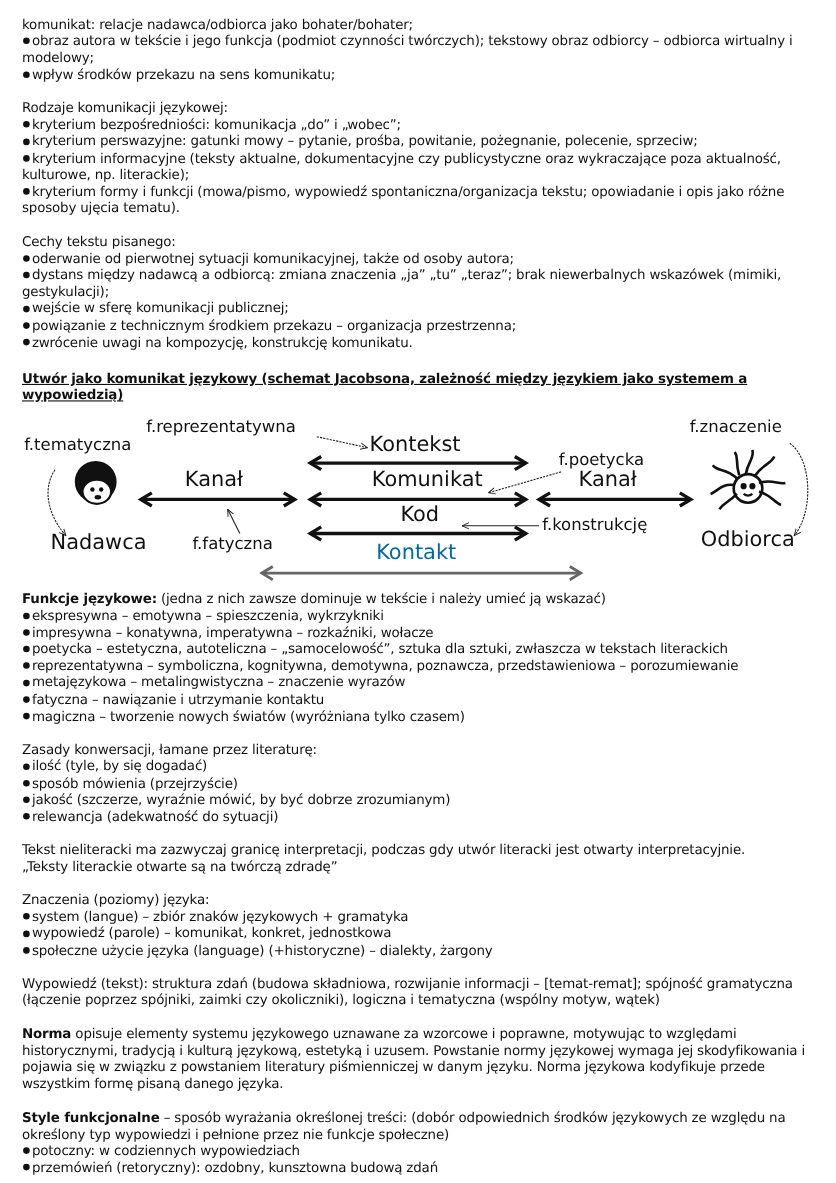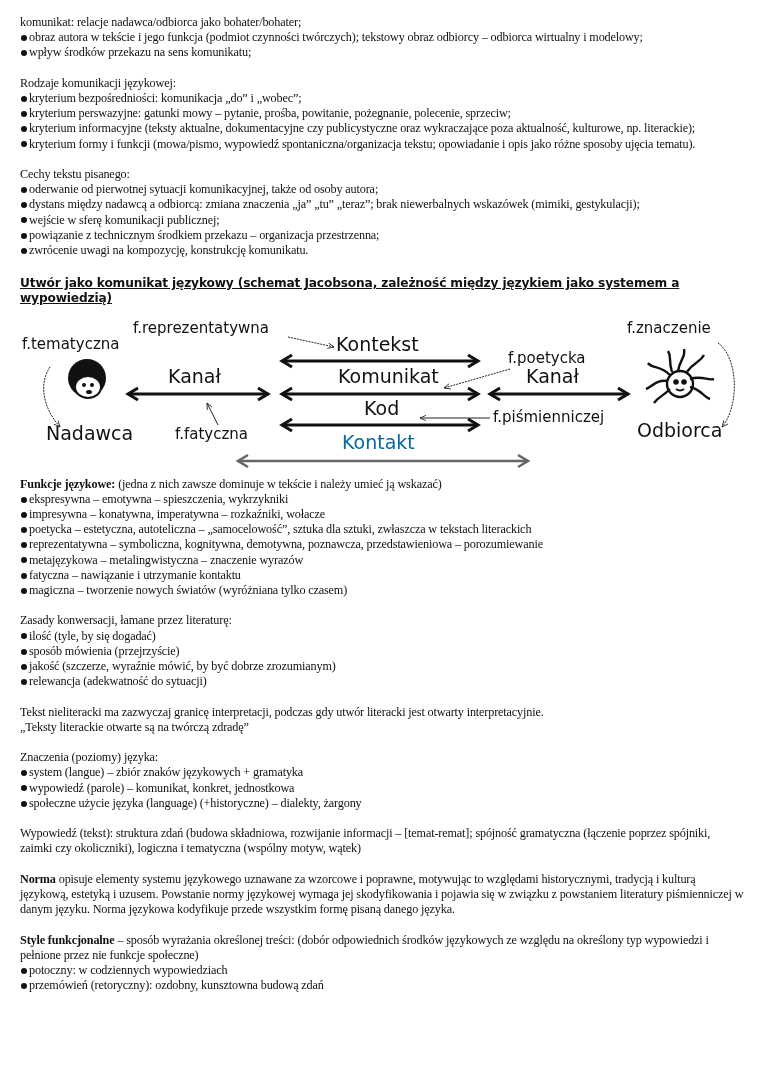--- a/index.html
+++ b/index.html
@@ -2,21 +2,21 @@
 <html><head>
 <meta charset="utf-8">
 <style>
   html, body { margin: 0; padding: 0; background: #ffffff; }
   body {
     width: 760px; height: 1075px; overflow: hidden; position: relative;
     font-family: "DejaVu Sans", sans-serif; font-size: 12.2px; color: #111;
     letter-spacing: -0.15px;
   }
   .page { position: absolute; left: 20px; top: 15px; width: 725px; line-height: 15.2px; }
-  .block { margin: 0 0 15.2px 0; font-family: Liberation Serif, serif; }
+  .block { margin: 0 0 15.2px 0; }
   .line { white-space: normal; }
   .bullet-item { position: relative; }
   .bullet-item .dot { display: inline-block; width: 6px; height: 6px; border-radius: 50%; background: #111; margin: 0 2px 1px 1px; vertical-align: middle; }
   b { font-weight: bold; }
   .heading { font-weight: bold; text-decoration: underline; margin-top: 18px; }
   .diagram { position: relative; width: 725px; height: 152px; margin: 10px 0 0 -20px; }
   .diagram svg { position: absolute; left: 0; top: 0; }
   .dlabel { position: absolute; font-family: "DejaVu Sans", sans-serif; color: #111; white-space: nowrap; letter-spacing: 0; }
   .big { font-size: 19px; }
   .small { font-size: 15px; }
@@ -125,21 +125,21 @@
       <path d="M490,101 L420,101" stroke="#222" stroke-width="1" fill="none" marker-end="url(#thin)"></path>
       <path d="M218,108 L207,86" stroke="#222" stroke-width="1" fill="none" marker-end="url(#thin)"></path>
       <path d="M50,50 C38,68 44,92 60,110" stroke="#222" stroke-width="1" stroke-dasharray="2,1" fill="none" marker-end="url(#thin)"></path>
       <path d="M718,26 C738,40 740,88 722,110" stroke="#222" stroke-width="1" stroke-dasharray="2,1" fill="none" marker-end="url(#thin)"></path>
     </svg>
 
     <span class="dlabel small" style="left:133px; top:4px;">f.reprezentatywna</span>
     <span class="dlabel small" style="left:22px; top:20px;">f.tematyczna</span>
     <span class="dlabel small" style="left:627px; top:4px;">f.znaczenie</span>
     <span class="dlabel small" style="left:508px; top:34px;">f.poetycka</span>
-    <span class="dlabel small" style="left:493px; top:93px;">f.piśmienniczej</span>
+    <span class="dlabel small" style="left:493px; top:93px;">f.konstrukcję</span>
     <span class="dlabel small" style="left:175px; top:110px;">f.fatyczna</span>
 
     <span class="dlabel big" style="left:336px; top:20px;text-align:center;">Kontekst</span>
     <span class="dlabel big" style="left:338px; top:52px;">Komunikat</span>
     <span class="dlabel big" style="left:364px; top:84px;">Kod</span>
     <span class="dlabel big grey" style="left:342px; top:118px;">Kontakt</span>
     <span class="dlabel big" style="left:168px; top:52px;">Kanał</span>
     <span class="dlabel big" style="left:526px; top:52px;">Kanał</span>
     <span class="dlabel big" style="left:46px; top:109px;">Nadawca</span>
     <span class="dlabel big" style="left:637px; top:106px;">Odbiorca</span>

